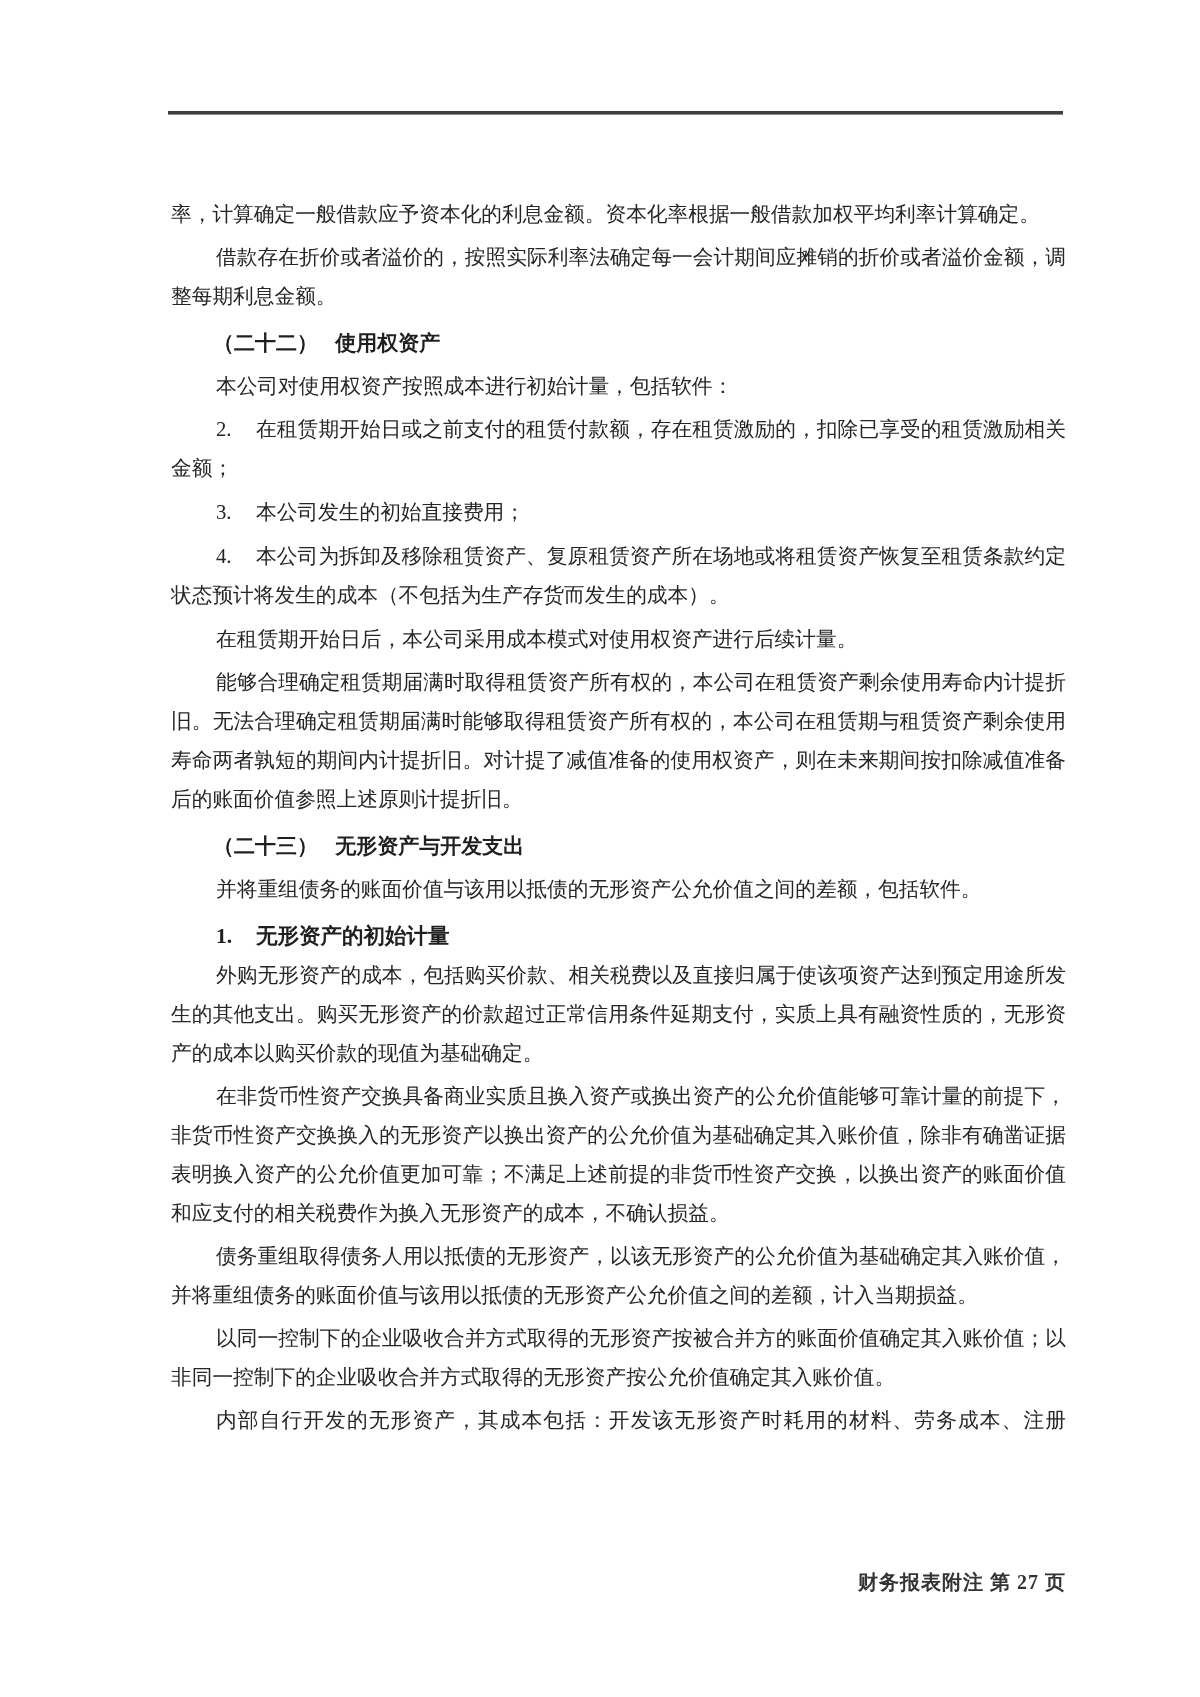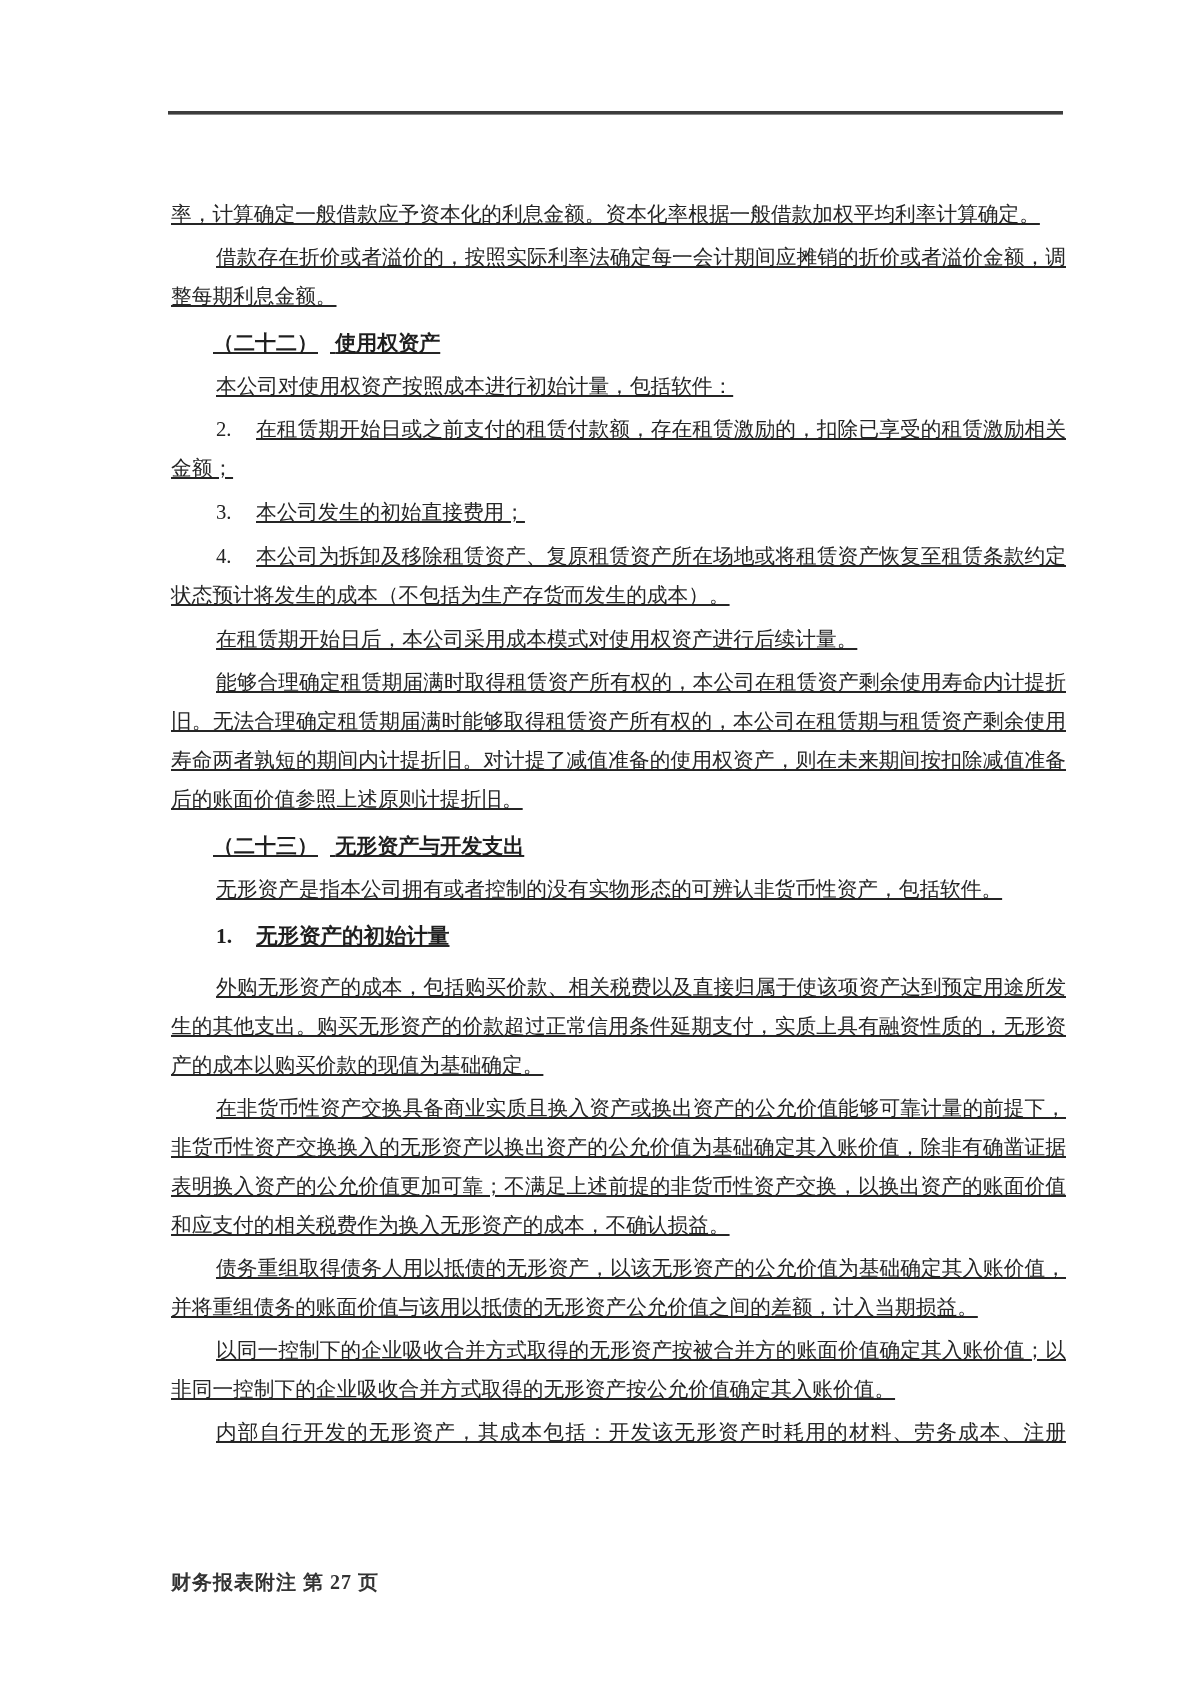--- a/index.html
+++ b/index.html
@@ -28,21 +28,20 @@
     border-bottom: 1px solid #8a8a8a;
   }
   .content {
     position: absolute;
     left: 171px;
     top: 195px;
     width: 895px;
     font-size: 20.7px;
     line-height: 39px;
     text-align: justify;
-    text-decoration: underline;
   }
   .content p {
     margin: 0 0 4px 0;
     text-indent: 45px;
   }
   .content p.continuation {
     text-indent: 0;
   }
   .content p.truncated-last {
     text-align-last: justify;
@@ -54,38 +53,38 @@
     text-indent: 42px;
     color: #1f1f1f;
   }
   h3.sec-heading .sec-num {
     margin-right: 12px;
     font-weight: 700;
   }
   h4.sub-heading {
     font-size: 21.5px;
     font-weight: 700;
-    margin: 8px 0 12px 0;
+    margin: 8px 0 0 0;
     text-indent: 45px;
     color: #1f1f1f;
   }
   .num-box {
     display: inline-block;
     width: 40px;
     text-indent: 0;
   }
   p.list-item {
     margin-bottom: 5px;
   }
   .page-footer {
     position: absolute;
     left: 171px;
     top: 1568px;
     width: 895px;
-    text-align: left;
+    text-align: right;
     font-size: 20px;
     line-height: 28px;
     font-weight: 700;
     color: #333333;
     letter-spacing: 1px;
   }
 </style>
 </head>
 <body>
 
@@ -121,21 +120,21 @@
 
     <p>在租赁期开始日后，本公司采用成本模式对使用权资产进行后续计量。</p>
 
     <p>能够合理确定租赁期届满时取得租赁资产所有权的，本公司在租赁资产剩余使用寿命内计提折旧。无法合理确定租赁期届满时能够取得租赁资产所有权的，本公司在租赁期与租赁资产剩余使用寿命两者孰短的期间内计提折旧。对计提了减值准备的使用权资产，则在未来期间按扣除减值准备后的账面价值参照上述原则计提折旧。</p>
 
     <h3 class="sec-heading">
       <span class="sec-num">（二十三）</span>
       <span>无形资产与开发支出</span>
     </h3>
 
-    <p>无形资产是指本公司拥有或者控制的没有实物形态的可辨认非货币性资产，包括软件。</p>
+    <p>并将重组债务的账面价值与该用以抵债的无形资产公允价值之间的差额，包括软件。</p>
 
     <h4 class="sub-heading">
       <span class="num-box">1.</span><span>无形资产的初始计量</span>
     </h4>
 
     <p>外购无形资产的成本，包括购买价款、相关税费以及直接归属于使该项资产达到预定用途所发生的其他支出。购买无形资产的价款超过正常信用条件延期支付，实质上具有融资性质的，无形资产的成本以购买价款的现值为基础确定。</p>
 
     <p>在非货币性资产交换具备商业实质且换入资产或换出资产的公允价值能够可靠计量的前提下，非货币性资产交换换入的无形资产以换出资产的公允价值为基础确定其入账价值，除非有确凿证据表明换入资产的公允价值更加可靠；不满足上述前提的非货币性资产交换，以换出资产的账面价值和应支付的相关税费作为换入无形资产的成本，不确认损益。</p>
 
     <p>债务重组取得债务人用以抵债的无形资产，以该无形资产的公允价值为基础确定其入账价值，并将重组债务的账面价值与该用以抵债的无形资产公允价值之间的差额，计入当期损益。</p>

